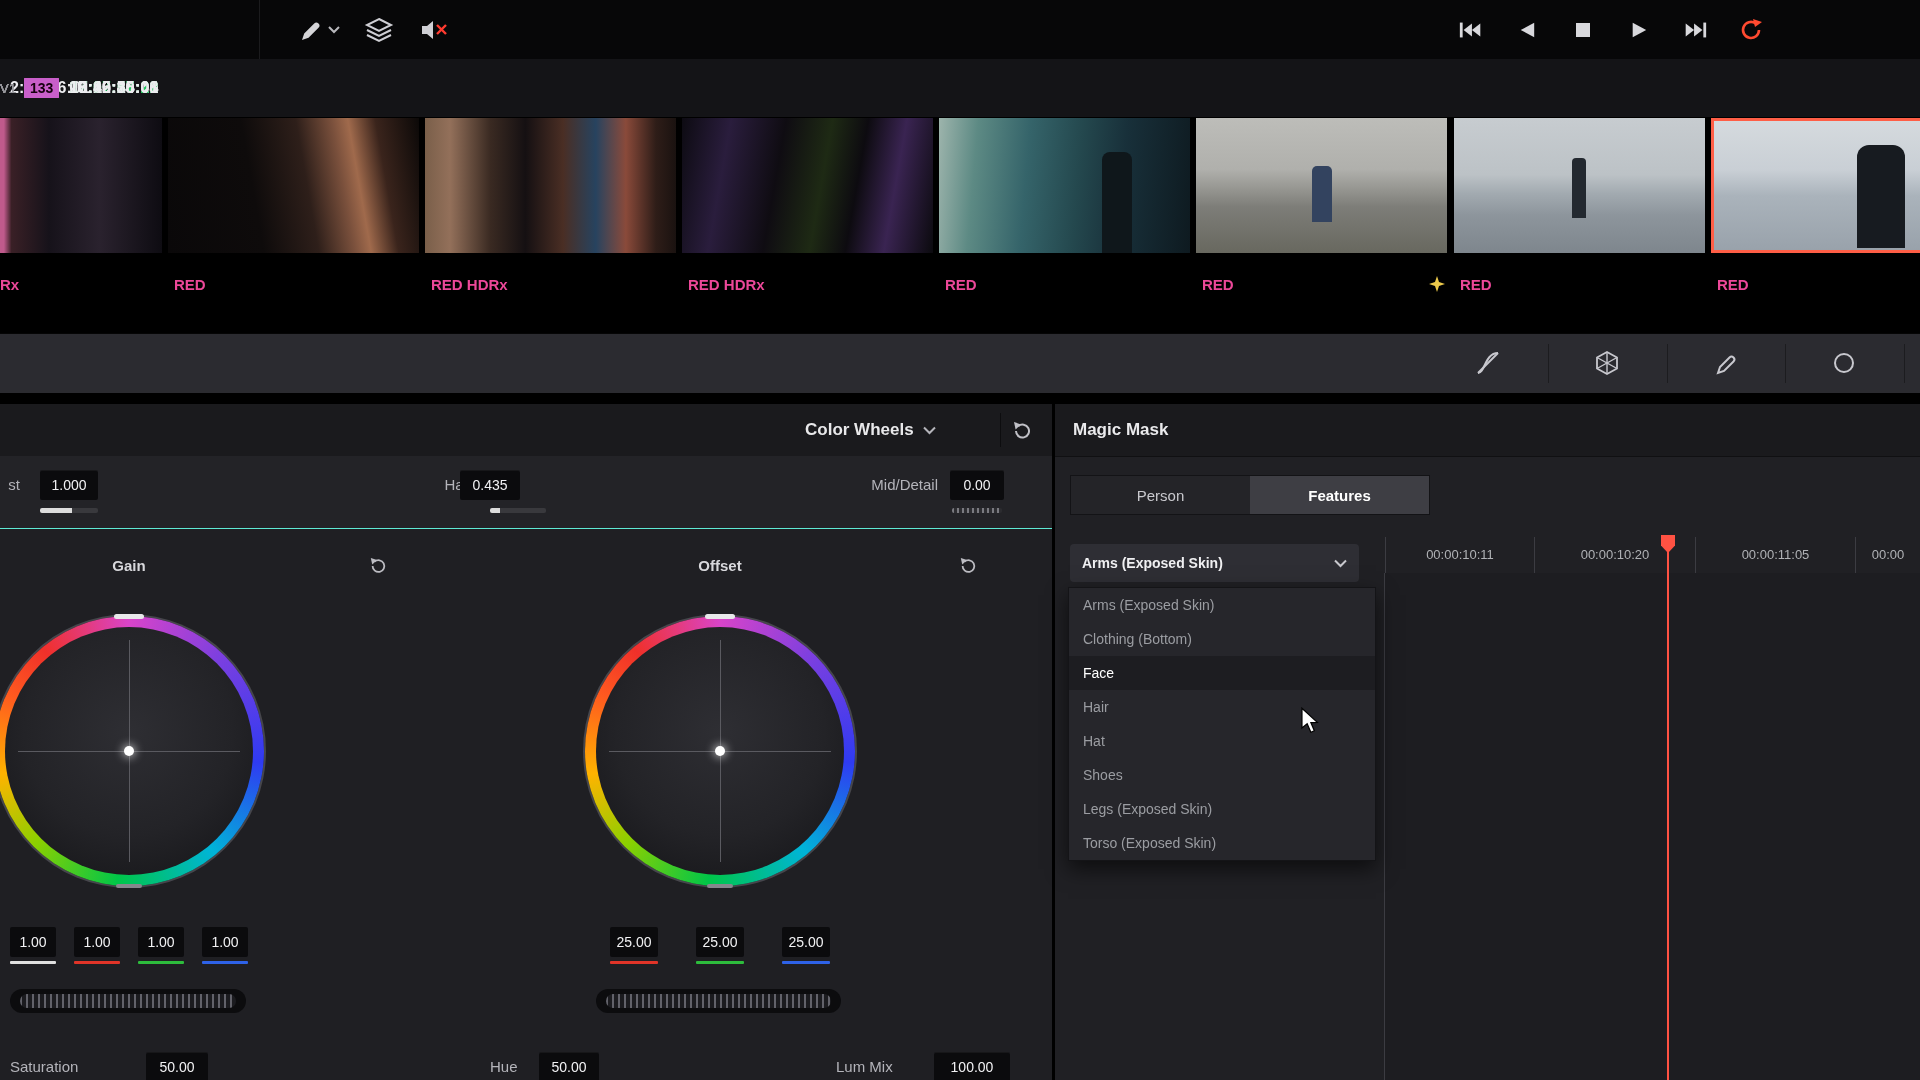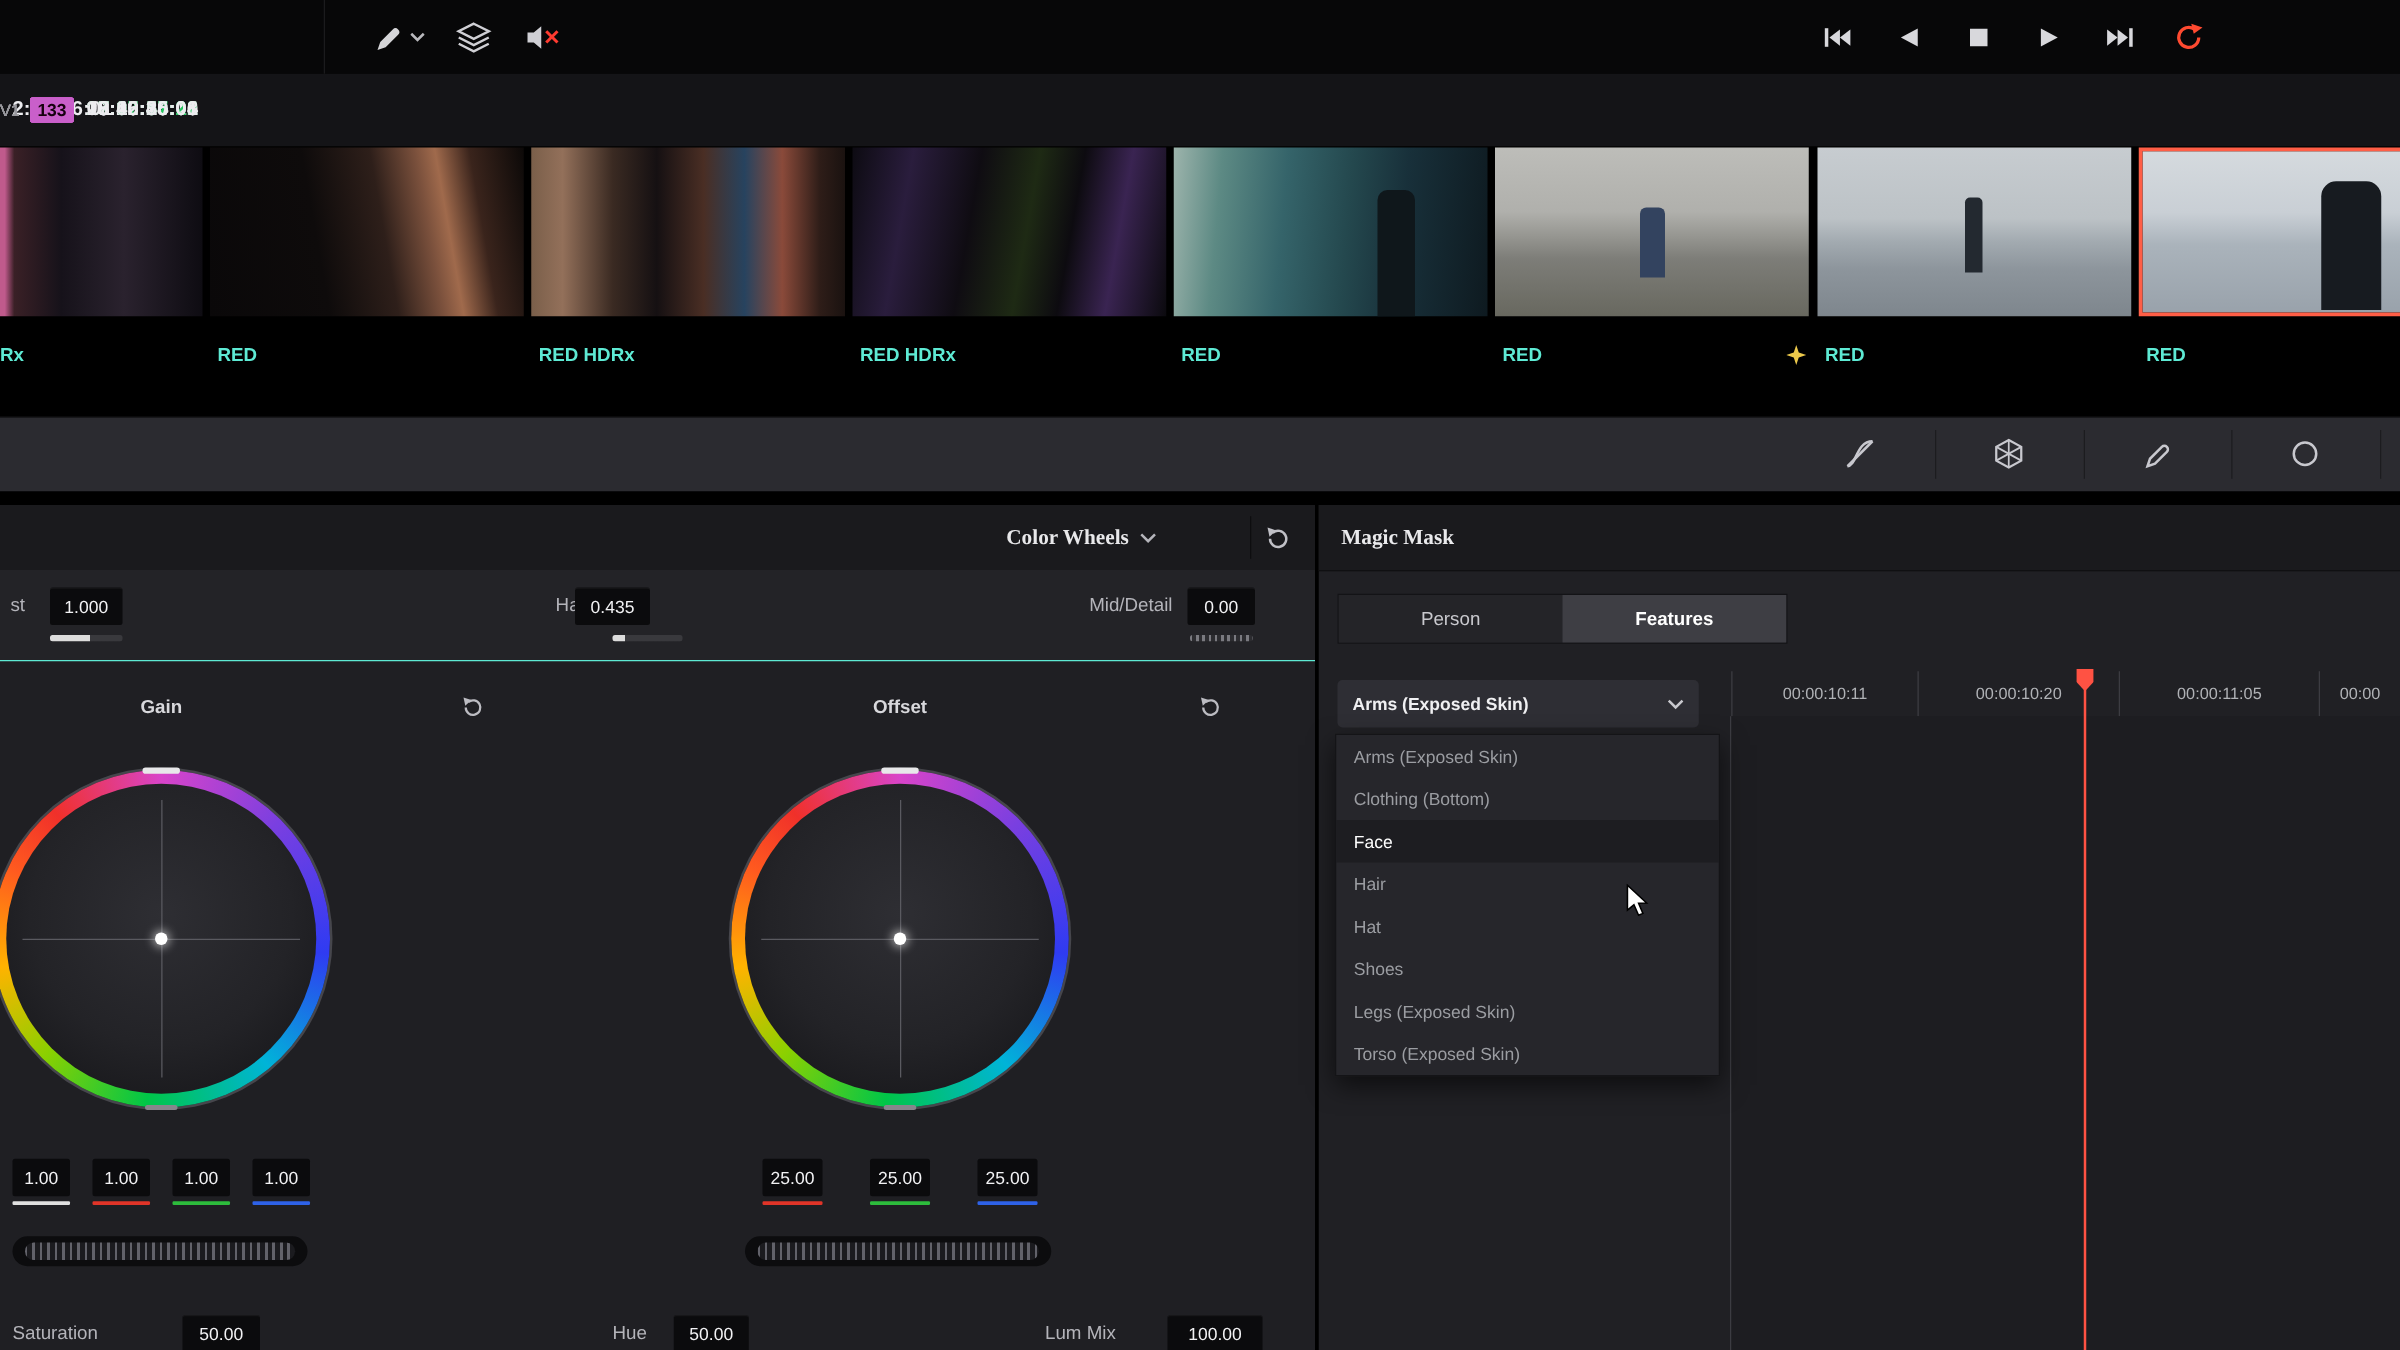--- a/index.html
+++ b/index.html
@@ -28,34 +28,34 @@
   .p3 .thumb{left:682px;background:linear-gradient(100deg,#0d0b12 0%,#2a1d3d 18%,#0f0c12 38%,#1e2a14 55%,#0d0b10 68%,#3a2452 82%,#0b0a0e 100%);}
   .p4 .thumb{left:939px;background:linear-gradient(95deg,#9db4ac 0%,#5d8a84 15%,#35646a 35%,#24484e 55%,#18303a 72%,#0e1a20 100%);}
   .p5 .thumb{left:1196px;background:linear-gradient(180deg,#bdbdb9 0%,#b0b0ac 38%,#979792 52%,#7d7d78 66%,#68685f 100%);}
   .p6 .thumb{left:1454px;background:linear-gradient(180deg,#c7ccd0 0%,#bcc2c6 42%,#a2aab0 56%,#8d959c 72%,#7e868d 100%);}
   .p7 .thumb{left:1711px;background:linear-gradient(180deg,#d5dade 0%,#c9cfd5 38%,#aab3bb 58%,#99a2ab 100%);border:3px solid #ff5e46;}
   .p4 .thumb::after{content:"";position:absolute;right:58px;top:34px;width:30px;height:101px;background:#0f171b;border-radius:8px 8px 0 0;}
   .p5 .thumb::after{content:"";position:absolute;left:116px;top:48px;width:20px;height:56px;background:#33435f;border-radius:5px 5px 0 0;}
   .p6 .thumb::after{content:"";position:absolute;left:118px;top:40px;width:14px;height:60px;background:#232930;border-radius:4px 4px 0 0;}
   .p7 .thumb::after{content:"";position:absolute;right:54px;top:24px;width:48px;height:103px;background:#171b20;border-radius:12px 12px 0 0;}
 
-  .fmt{position:absolute;top:272px;height:26px;line-height:26px;font-size:15px;font-weight:600;color:#5eead4;z-index:2;}
+  .fmt{position:absolute;top:272px;height:26px;line-height:26px;font-size:15px;font-weight:600;color:#ec4899;z-index:2;}
   .p0 .fmt{left:0;} .p1 .fmt{left:174px;} .p2 .fmt{left:431px;} .p3 .fmt{left:688px;}
   .p4 .fmt{left:945px;} .p5 .fmt{left:1202px;} .p6 .fmt{left:1460px;} .p7 .fmt{left:1717px;}
   .sparkle{position:absolute;left:1429px;top:276px;z-index:2;}
 
   
   .fxbar{position:absolute;left:0;top:333px;width:1920px;height:59px;background:#2b2b30;border-top:1px solid #050505;}
   .fxbar .fdiv{position:absolute;top:10px;width:1px;height:39px;background:#1c1c1f;}
   .fxicn{position:absolute;top:15px;width:28px;height:28px;display:flex;align-items:center;justify-content:center;cursor:pointer;}
 
   
   .lpanel{position:absolute;left:0;top:404px;width:1052px;height:676px;background:#1f1f23;}
   .rpanel{position:absolute;left:1055px;top:404px;width:865px;height:676px;background:#202024;}
-  .pheader{position:absolute;left:0;top:0;right:0;height:52px;background:#1a1a1d;border-bottom:1px solid #101012;font-family:Liberation Serif, serif;}
+  .pheader{position:absolute;left:0;top:0;right:0;height:52px;background:#1a1a1d;border-bottom:1px solid #101012;}
   .lp-title{position:absolute;left:805px;top:0;height:52px;display:flex;align-items:center;gap:9px;color:#e8e8ea;font-size:17px;font-weight:bold;}
   .lp-hdiv{position:absolute;left:1000px;top:9px;width:1px;height:34px;background:#0d0d0f;}
   .lp-reset{position:absolute;left:1010px;top:15px;width:24px;height:24px;display:flex;align-items:center;justify-content:center;cursor:pointer;}
 
   .ctlstrip{position:absolute;left:0;top:52px;right:0;height:72px;background:#232327;border-bottom:1px solid #5eead4;}
   .ctl-label{position:absolute;top:14px;height:30px;line-height:30px;color:#b4b4ba;font-size:15px;text-align:right;}
   .vbox{position:absolute;height:30px;background:#0b0b0d;border-radius:2px;color:#f2f2f4;font-size:14px;display:flex;align-items:center;justify-content:center;box-shadow:inset 0 1px 0 rgba(255,255,255,.05);cursor:text;}
   .mini{position:absolute;top:52px;height:5px;border-radius:2px;cursor:pointer;}
 
   .wname{position:absolute;top:150px;height:24px;line-height:24px;text-align:center;color:#d8d8dc;font-size:15px;font-weight:bold;}

